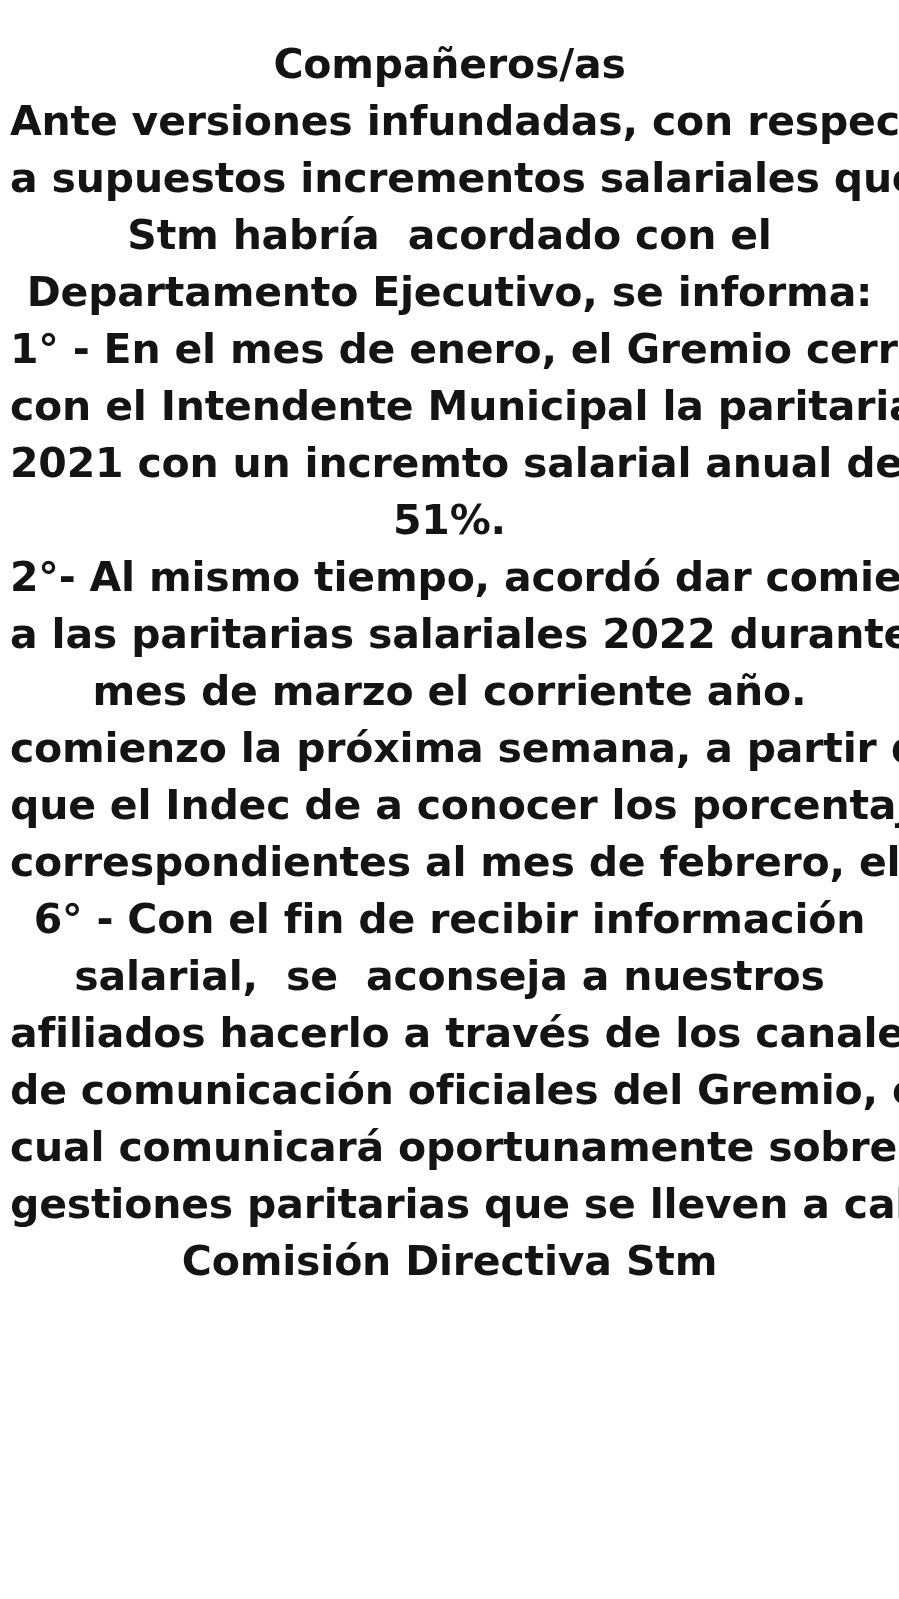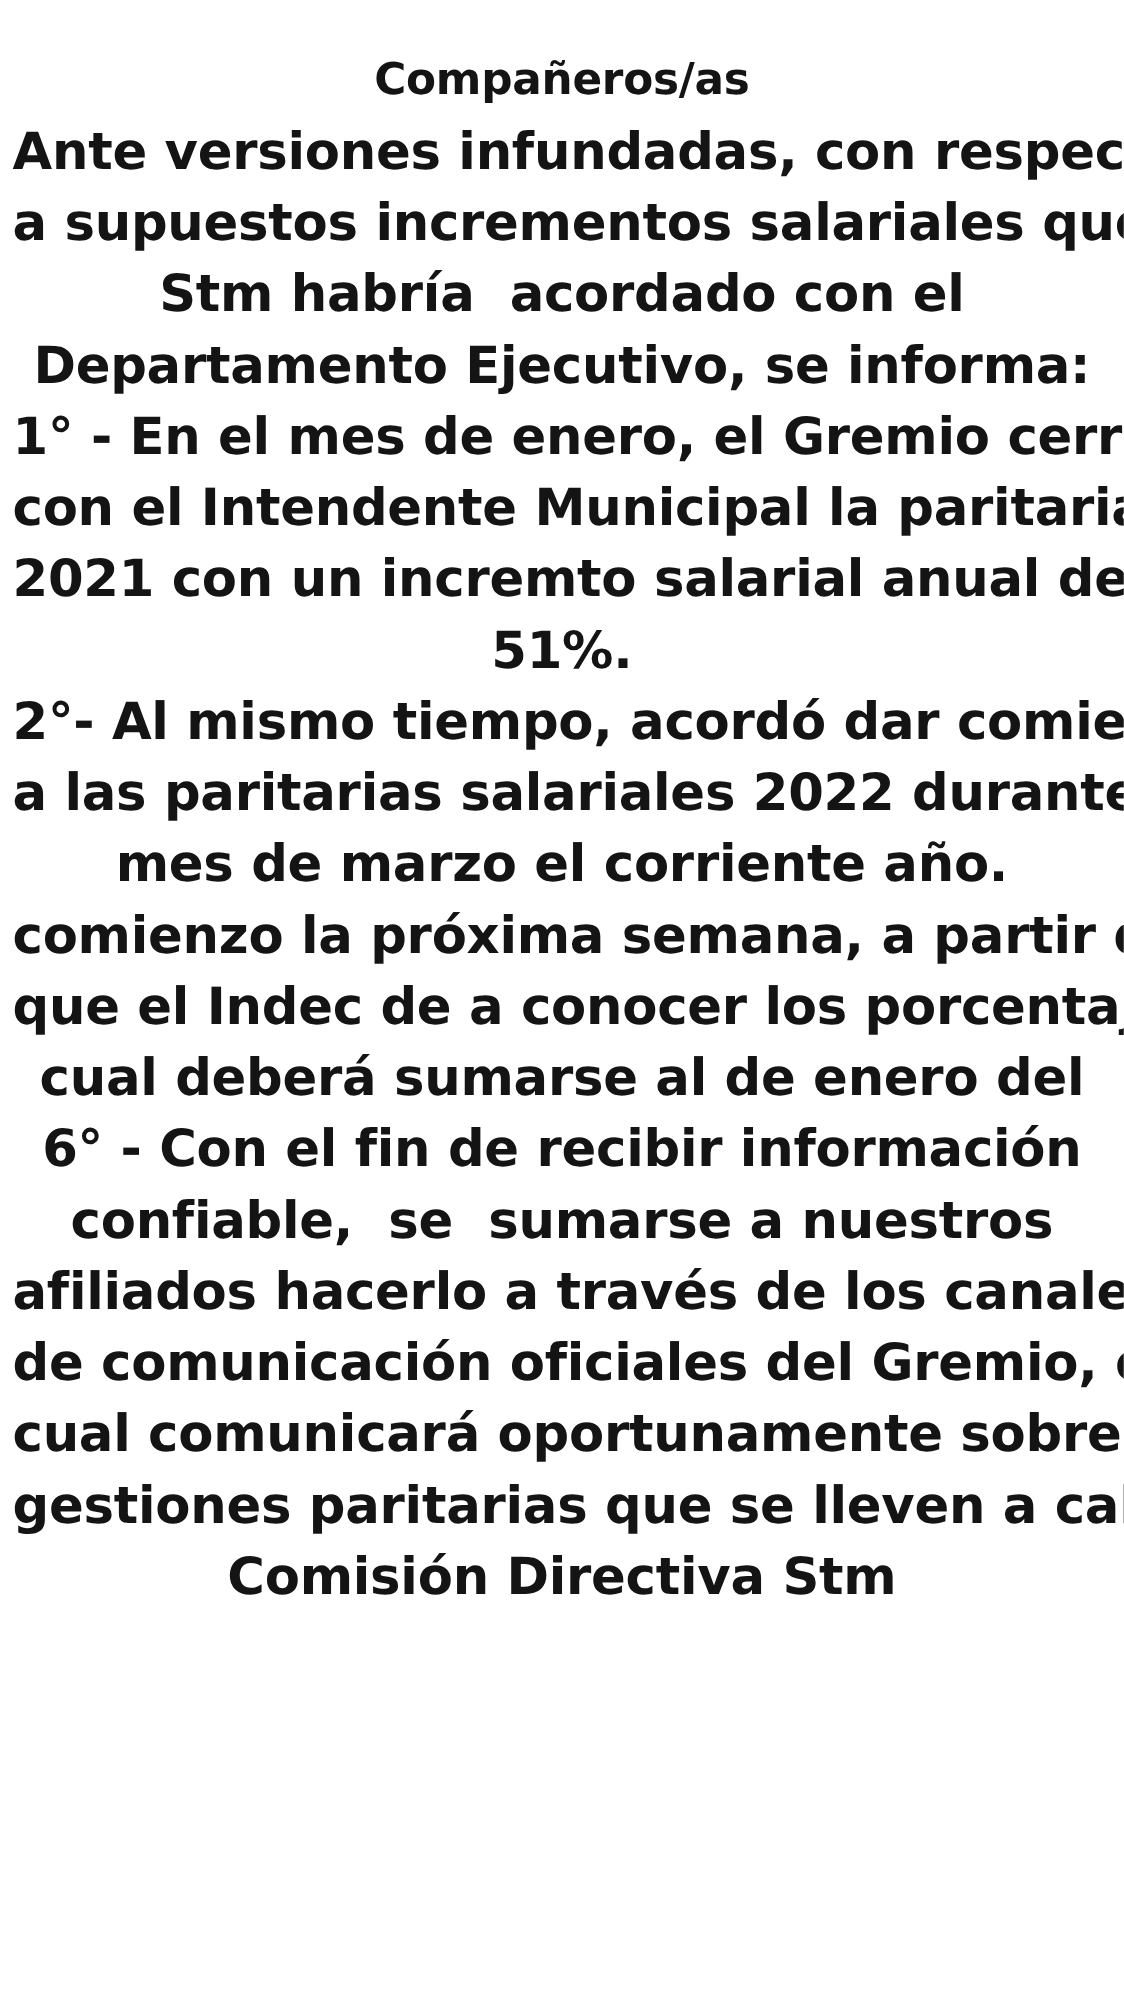--- a/index.html
+++ b/index.html
@@ -30,42 +30,42 @@
     width: 100%;
     text-align: center;
     font-weight: 700;
     font-size: 41px;
     line-height: 57px;
     letter-spacing: -0.2px;
     color: #141414;
     white-space: pre;
   }
   .line.heading {
-    font-size: 35px;
+    font-size: 41px;
   }
 </style>
 </head>
 <body>
 
 <div class="announcement">
   <span class="line heading">Compañeros/as</span>
   <span class="line">Ante versiones infundadas, con respecto</span>
   <span class="line">a supuestos incrementos salariales que el</span>
   <span class="line">Stm habría  acordado con el</span>
   <span class="line">Departamento Ejecutivo, se informa:</span>
   <span class="line">1° - En el mes de enero, el Gremio cerró</span>
   <span class="line">con el Intendente Municipal la paritaria</span>
   <span class="line">2021 con un incremto salarial anual del</span>
   <span class="line">51%.</span>
   <span class="line">2°- Al mismo tiempo, acordó dar comienzo</span>
   <span class="line">a las paritarias salariales 2022 durante el</span>
   <span class="line">mes de marzo el corriente año.</span>
   <span class="line">comienzo la próxima semana, a partir de</span>
   <span class="line">que el Indec de a conocer los porcentajes</span>
-  <span class="line">cual deberá sumarse al de enero del</span>
+  <span class="line">correspondientes al mes de febrero, el</span>
   <span class="line">6° - Con el fin de recibir información</span>
-  <span class="line">confiable,  se  sumarse a nuestros</span>
+  <span class="line">salarial,  se  aconseja a nuestros</span>
   <span class="line">afiliados hacerlo a través de los canales</span>
   <span class="line">de comunicación oficiales del Gremio, el</span>
   <span class="line">cual comunicará oportunamente sobre las</span>
   <span class="line">gestiones paritarias que se lleven a cabo.</span>
   <span class="line">Comisión Directiva Stm</span>
 </div>
 
 </body></html>

